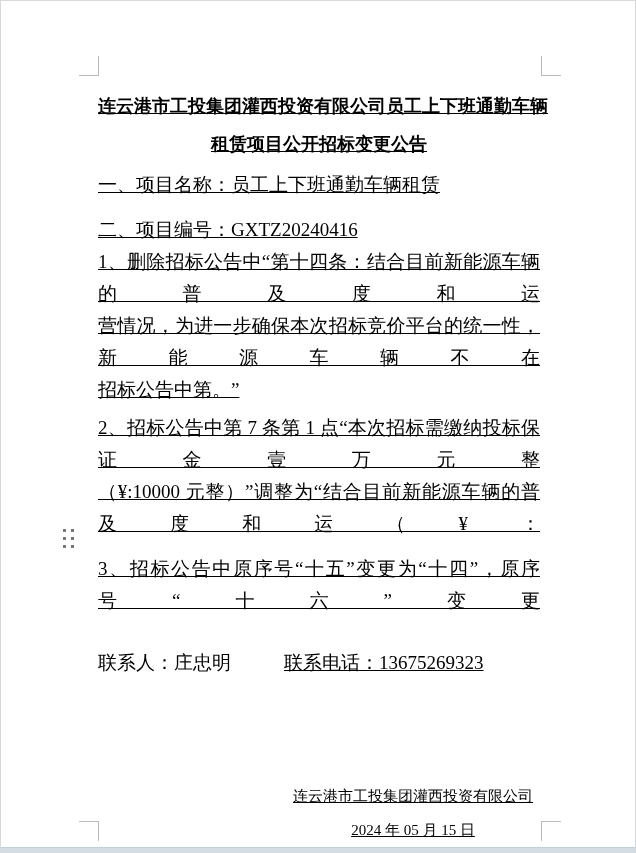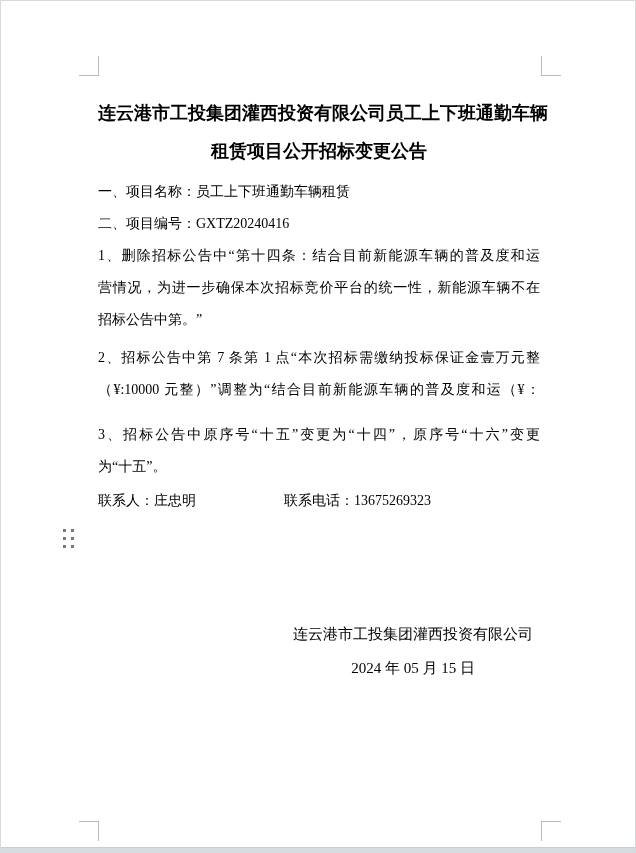--- a/index.html
+++ b/index.html
@@ -30,36 +30,36 @@
   .dots {
     position:absolute; left:62px; top:528px;
     display:grid;
     grid-template-columns:3px 3px;
     grid-template-rows:3px 3px 3px;
     gap:5px;
   }
   .dots span { width:3px; height:3px; background:#757a7e; }
   
   .content {
-    position:absolute; left:97px; top:87px; width:442px;
-    font-size:15px; line-height:32px;
+    position:absolute; left:97px; top:80px; width:442px;
+    font-size:15px; line-height:32px;text-decoration:underline;
   }
   .title {
     margin-top:6px;
     font-size:18px; font-weight:bold; line-height:38px;
     text-align:center; white-space:nowrap;
   }
-  .line { font-size:14px; line-height:32px; }
+  .line { font-size:19px; line-height:32px; }
   .fill { text-align:justify; text-align-last:justify; }
-  .mt-item { }
+  .mt-item { margin-top:13px; }
   .mt-first { margin-top:6px; }
   .mt-p2 { margin-top:6px; }
   .mt-p3 { margin-top:13px; }
   .contact-row { margin-top:2px; }
-  .contact-row .person { display:inline-block; width:186px; }
+  .contact-row .person { display:inline-block; width:186px;margin-top:28px; }
   .signoff {
     margin-top:100px; margin-left:auto; margin-right:-8px;
     width:270px; text-align:center; line-height:34px; font-size:15px;
   }
 </style>
 </head>
 <body>
 
 <div class="page">
 
@@ -88,21 +88,20 @@
     <div class="line mt-item">二、项目编号：GXTZ20240416</div>
 
     <div class="line fill">1、删除招标公告中“第十四条：结合目前新能源车辆的普及度和运</div>
     <div class="line fill">营情况，为进一步确保本次招标竞价平台的统一性，新能源车辆不在</div>
     <div class="line">招标公告中第。”</div>
 
     <div class="line fill mt-p2">2、招标公告中第 7 条第 1 点“本次招标需缴纳投标保证金壹万元整</div>
     <div class="line fill">（¥:10000 元整）”调整为“结合目前新能源车辆的普及度和运（¥：</div>
 
     <div class="line fill mt-p3">3、招标公告中原序号“十五”变更为“十四”，原序号“十六”变更</div>
-    <div class="line">为“十五”。</div>
 
 
     <div class="line contact-row">
       <span class="person">联系人：庄忠明</span><span>联系电话：13675269323</span>
     </div>
 
     <div class="signoff">
       <div>连云港市工投集团灌西投资有限公司</div>
       <div>2024 年 05 月 15 日</div>
     </div>

